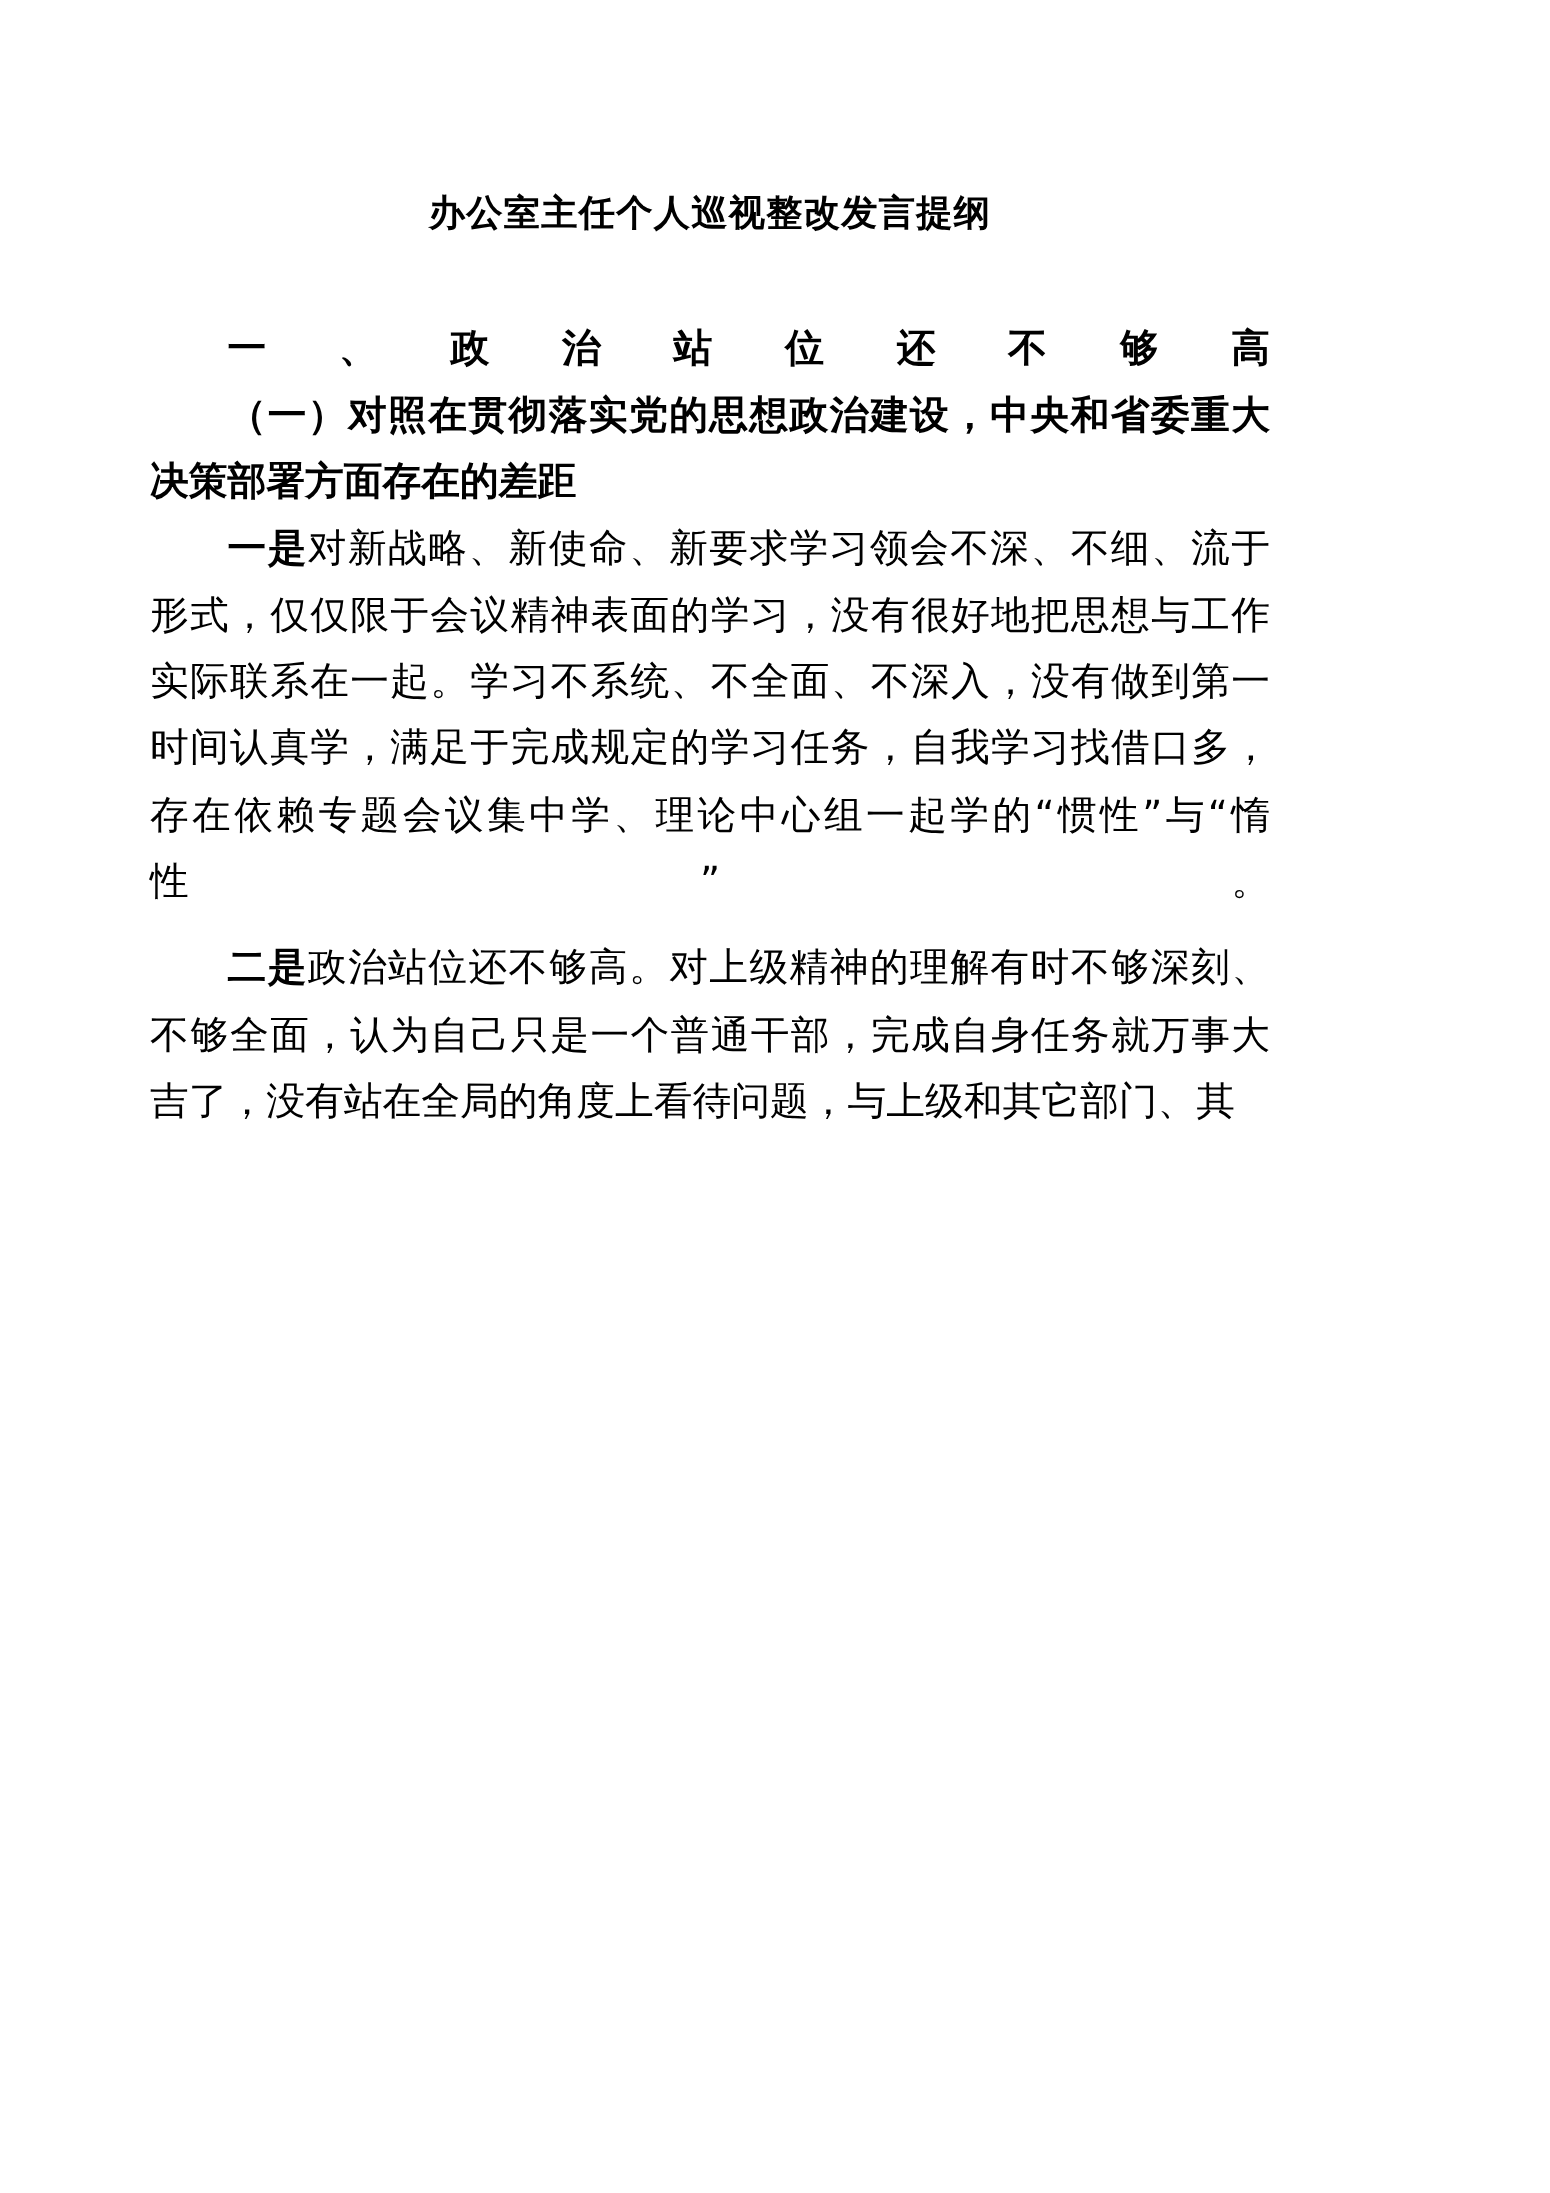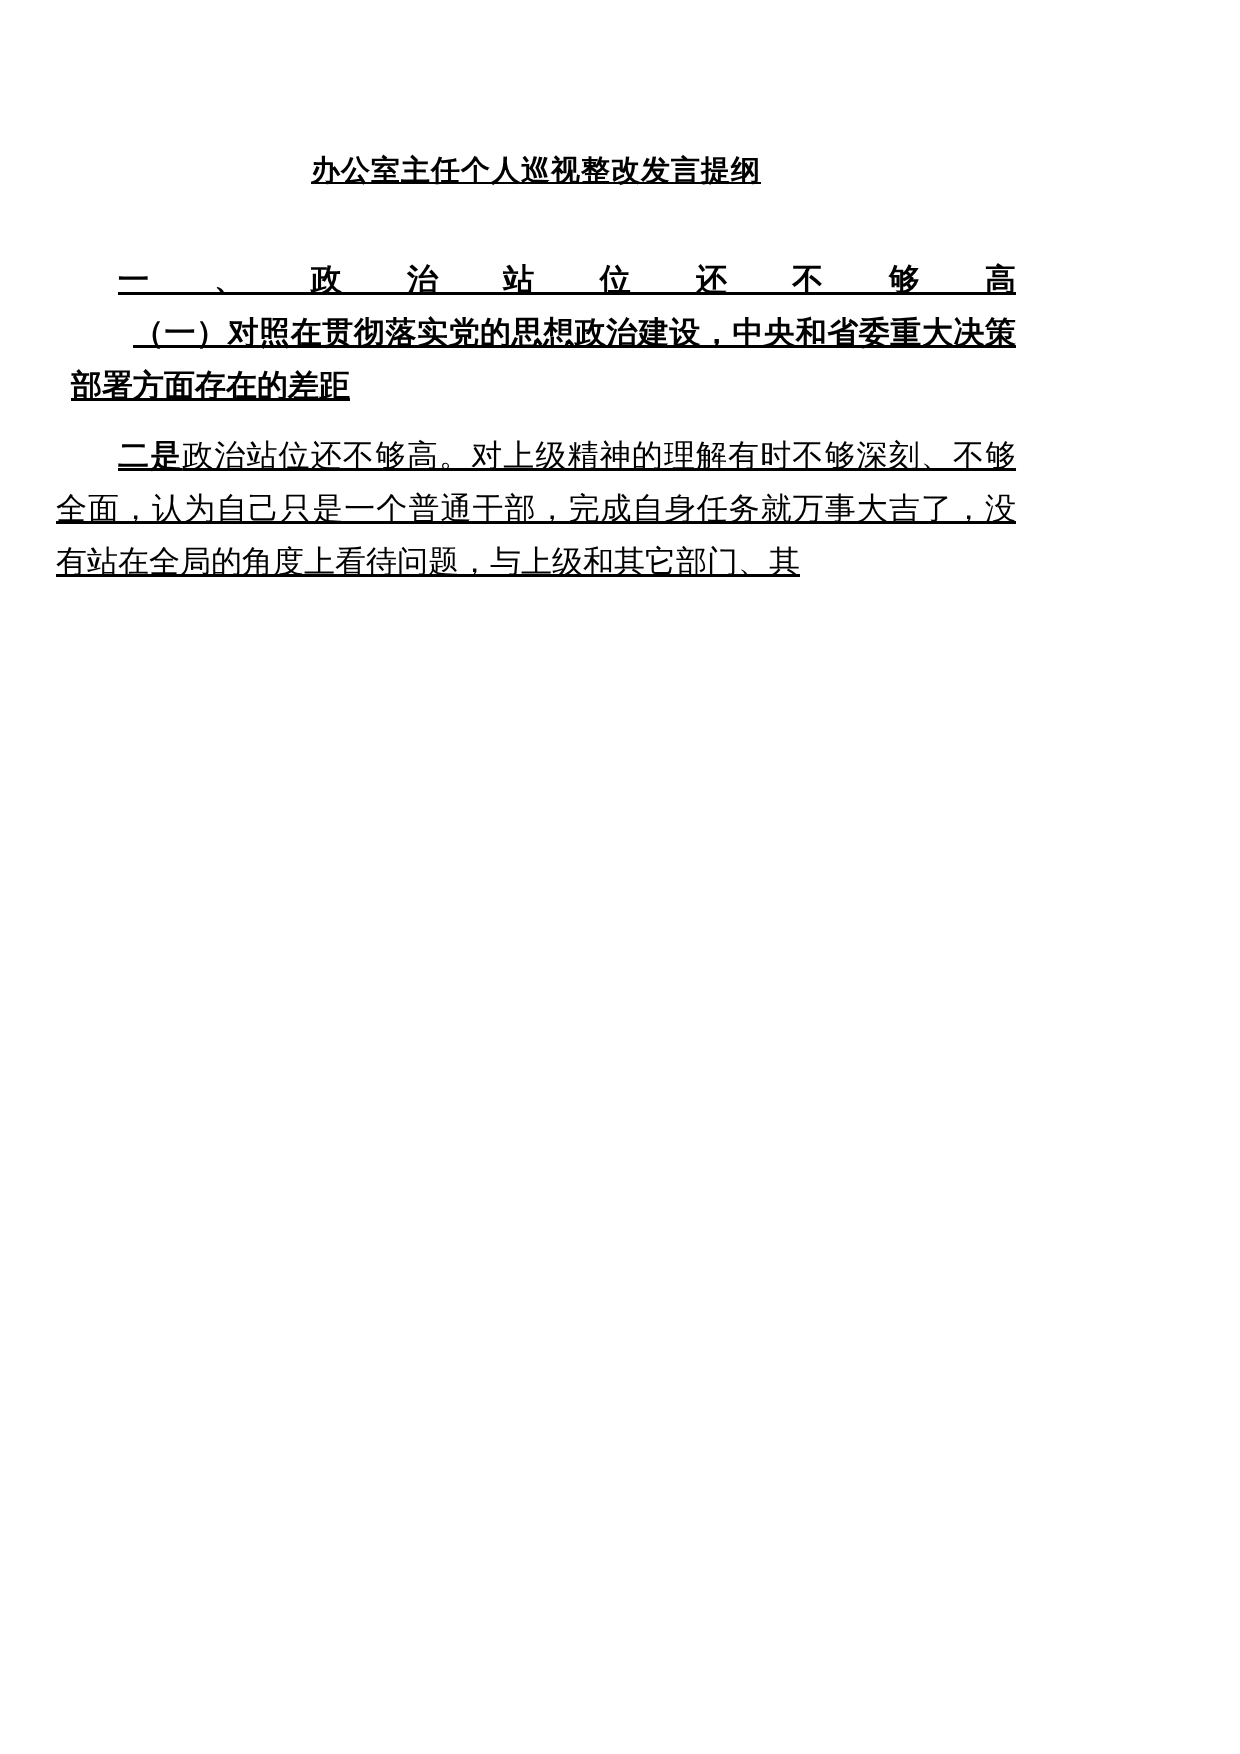--- a/index.html
+++ b/index.html
@@ -13,22 +13,21 @@
     height: 1754px;
     font-family: "DejaVu Sans", "Liberation Sans", sans-serif;
     color: #000000;
     overflow: hidden;
   }
   .page {
     position: relative;
     width: 1136px;
     height: 1754px;
     box-sizing: border-box;
-    padding: 150px 120px 60px 56px;
-    text-decoration: underline;
+    padding: 150px 120px 60px 120px;
   }
   .doc-title {
     font-size: 29px;
     font-weight: bold;
     text-align: center;
     letter-spacing: 1px;
     line-height: 1.4;
     margin: 0 0 62px 0;
   }
   .section-heading {
@@ -37,21 +36,20 @@
     line-height: 1.72;
     margin: 0;
     text-align: justify;
     text-align-last: justify;
     text-indent: 62px;
     letter-spacing: 0;
     word-break: break-all;
   }
   .section-heading.last-left {
     text-align-last: left;
-    margin-left: 15px;
   }
   .para {
     font-size: 31px;
     line-height: 1.72;
     margin: 0;
     text-align: justify;
     text-align-last: justify;
     text-indent: 62px;
     word-break: break-all;
   }
@@ -67,18 +65,21 @@
 <body>
 
 <div class="page">
 
   <h1 class="doc-title">办公室主任个人巡视整改发言提纲</h1>
 
   <p class="section-heading">一、政治站位还不够高</p>
 
   <p class="section-heading last-left">（一）对照在贯彻落实党的思想政治建设，中央和省委重大决策部署方面存在的差距</p>
 
+  <p class="para">
+    <span class="lead">一是</span><span>对新战略、新使命、新要求学习领会不深、不细、流于形式，仅仅限于会议精神表面的学习，没有很好地把思想与工作实际联系在一起。学习不系统、不全面、不深入，没有做到第一时间认真学，满足于完成规定的学习任务，自我学习找借口多，存在依赖专题会议集中学、理论中心组一起学的“惯性”与“惰性”。</span>
+  </p>
 
   <p class="para tail">
     <span class="lead">二是</span><span>政治站位还不够高。对上级精神的理解有时不够深刻、不够全面，认为自己只是一个普通干部，完成自身任务就万事大吉了，没有站在全局的角度上看待问题，与上级和其它部门、其</span>
   </p>
 
 </div>
 
 </body></html>

